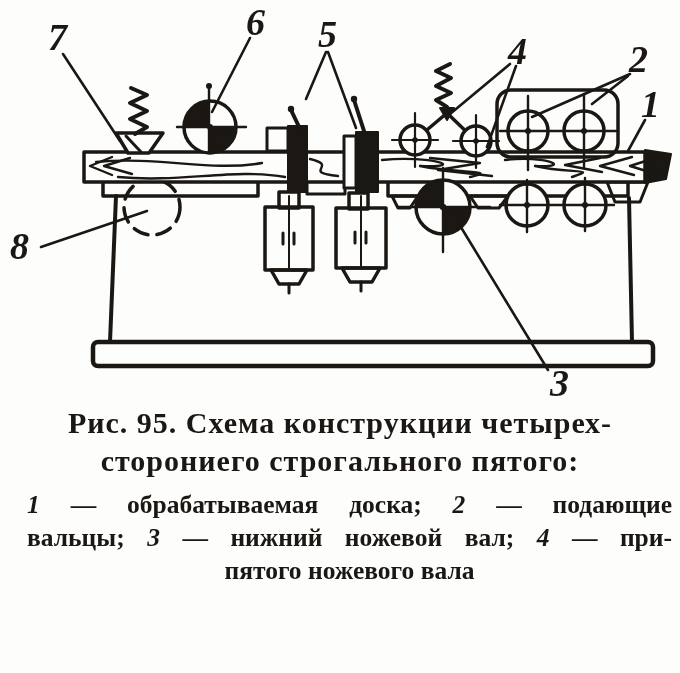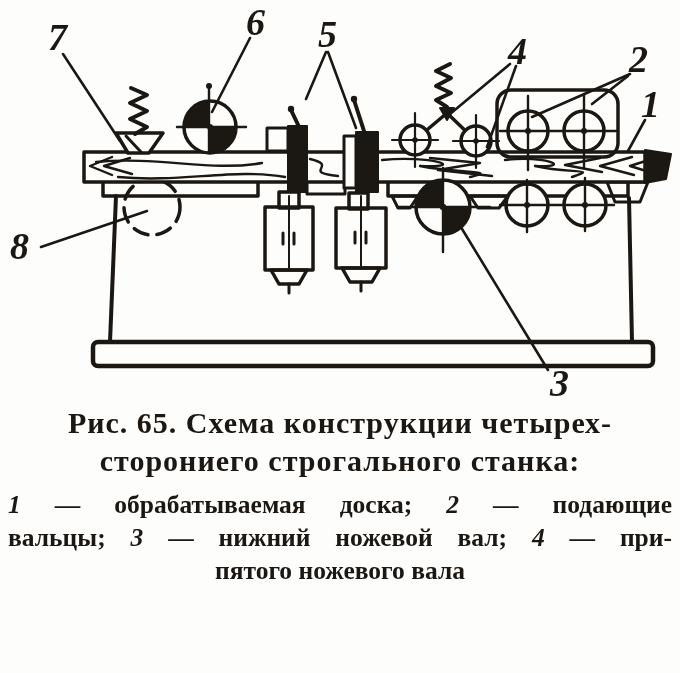--- a/index.html
+++ b/index.html
@@ -13,21 +13,21 @@
     font-family:"Liberation Serif","DejaVu Serif",serif;
     font-style:italic;font-weight:bold;font-size:38px;fill:#1b1713;
   }
   .caption{position:absolute;top:404px;left:0;width:680px;text-align:center;}
   .cap-title{
     font-weight:bold;font-size:30px;line-height:38px;letter-spacing:1px;
     white-space:nowrap;
   }
   .legend{margin-top:8px;padding:0 8px;font-weight:bold;font-size:25.5px;line-height:33px;}
   .legend-line{
-    text-align:justify;text-align-last:justify;white-space:nowrap;
+    text-align:justify;text-align-last:justify;white-space:nowrap;margin-left:19px;
   }
   .legend-line.center{text-align:center;text-align-last:center;}
   .legend i{font-style:italic;}
 </style>
 </head>
 <body>
 
 <div class="page">
 
   <div class="diagram-wrap">
@@ -175,22 +175,22 @@
     <text class="plabel" x="318" y="47">5</text>
     <text class="plabel" x="508" y="64">4</text>
     <text class="plabel" x="629" y="72">2</text>
     <text class="plabel" x="641" y="117">1</text>
     <text class="plabel" x="10" y="259">8</text>
     <text class="plabel" x="550" y="396">3</text>
   </svg>
   </div>
 
   <div class="caption">
-    <div class="cap-title">Рис. 65. Схема конструкции четырех-</div>
-    <div class="cap-title">сторониего строгального станка:</div>
+    <div class="cap-title">Рис. 95. Схема конструкции четырех-</div>
+    <div class="cap-title">сторониего строгального пятого:</div>
     <div class="legend">
       <div class="legend-line"><i>1</i> — обрабатываемая доска; <i>2</i> — подающие</div>
       <div class="legend-line">вальцы; <i>3</i> — нижний ножевой вал; <i>4</i> — при-</div>
       <div class="legend-line center">пятого ножевого вала</div>
     </div>
   </div>
 
 </div>
 
 </body></html>

